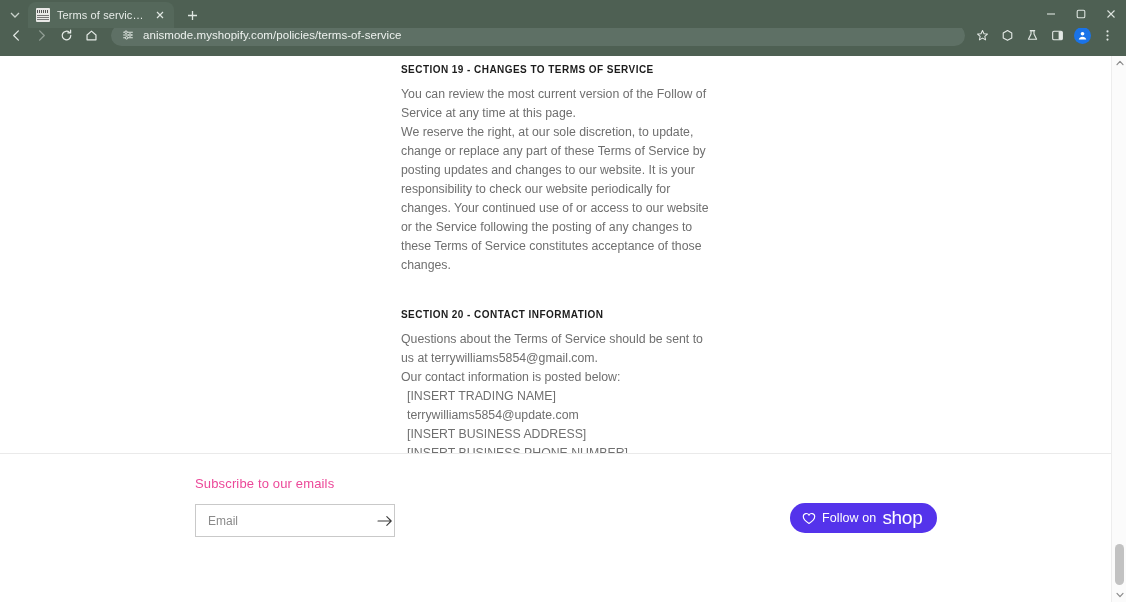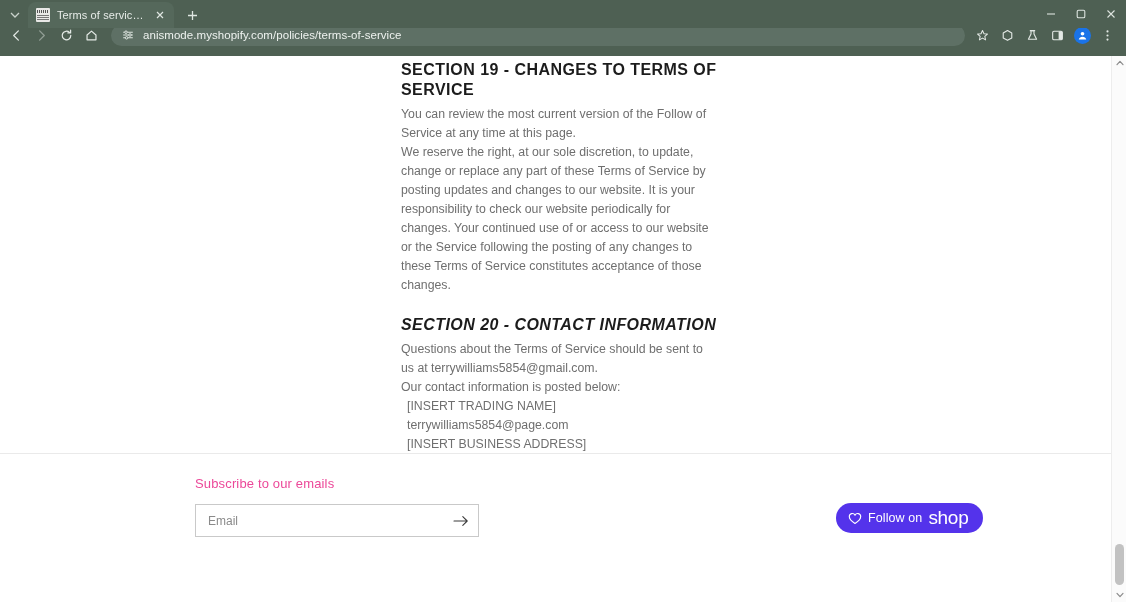--- a/index.html
+++ b/index.html
@@ -165,29 +165,29 @@
     overflow: hidden;
   }
 
   
   .article {
     padding-top: 4px;
     padding-left: 401px;
     width: 730px;
   }
   .sec-head {
-    font-size: 16px;
+    font-size: 10px;
     font-weight: bold;
     color: #1c1c1c;
     letter-spacing: .45px;
     margin-top: 0;
     margin-bottom: 5px;
     line-height: 20px;
   }
-  .sec-head.second { margin-top: 20px; font-style: italic; }
+  .sec-head.second { margin-top: 30px; }
   .para {
     font-size: 12.3px;
     color: #6f6f6f;
     line-height: 19px;
     max-width: 315px;
   }
   .line {
     font-size: 12.3px;
     color: #6f6f6f;
     line-height: 19px;
@@ -210,21 +210,21 @@
   .sub-title {
     position: absolute;
     left: 195px; top: 22px;
     font-size: 13px;
     color: #ec4899;
     letter-spacing: .15px;
   }
   .sub-form {
     position: absolute;
     left: 195px; top: 50px;
-    width: 284px; height: 33px;
+    width: 200px; height: 33px;
     border: 1px solid #c9c9c9;
     display: flex;
     align-items: center;
   }
   .sub-input {
     flex: 1 1 auto;
     border: 0; outline: 0;
     height: 100%;
     padding: 0 12px;
     font-size: 12px;
@@ -235,21 +235,21 @@
   .sub-input::placeholder { color: #8a8a8a; }
   .sub-submit {
     width: 34px; height: 100%;
     background: transparent;
     border: 0;
     display: flex; align-items: center; justify-content: center;
     cursor: pointer;
   }
   .shop-btn {
     position: absolute;
-    left: 836px; top: 49px;
+    left: 790px; top: 49px;
     height: 30px;
     padding: 0 15px 0 12px;
     background: #5433eb;
     border: 0;
     border-radius: 15px;
     display: flex;
     align-items: center;
     gap: 6px;
     cursor: pointer;
   }
@@ -422,21 +422,21 @@
 
         <div class="sec-head">SECTION 19 - CHANGES TO TERMS OF SERVICE</div>
         <div class="para">You can review the most current version of the Follow of Service at any time at this page.</div>
         <div class="para">We reserve the right, at our sole discretion, to update, change or replace any part of these Terms of Service by posting updates and changes to our website. It is your responsibility to check our website periodically for changes. Your continued use of or access to our website or the Service following the posting of any changes to these Terms of Service constitutes acceptance of those changes.</div>
 
         <div class="sec-head second">SECTION 20 - CONTACT INFORMATION</div>
         <div class="para">Questions about the Terms of Service should be sent to us at terrywilliams5854@gmail.com.</div>
         <div class="para">Our contact information is posted below:</div>
 
         <div class="line">[INSERT TRADING NAME]</div>
-        <div class="line">terrywilliams5854@page.com</div>
+        <div class="line">terrywilliams5854@update.com</div>
         <div class="line">[INSERT BUSINESS ADDRESS]</div>
         <div class="line">[INSERT BUSINESS PHONE NUMBER]</div>
         <div class="line">[INSERT BUSINESS REGISTRATION NUMBER]</div>
         <div class="line">[INSERT VAT NUMBER]</div>
       </div>
 
       <div class="footer">
         <div class="footer-inner">
 
           <div class="sub-title">Subscribe to our emails</div>

